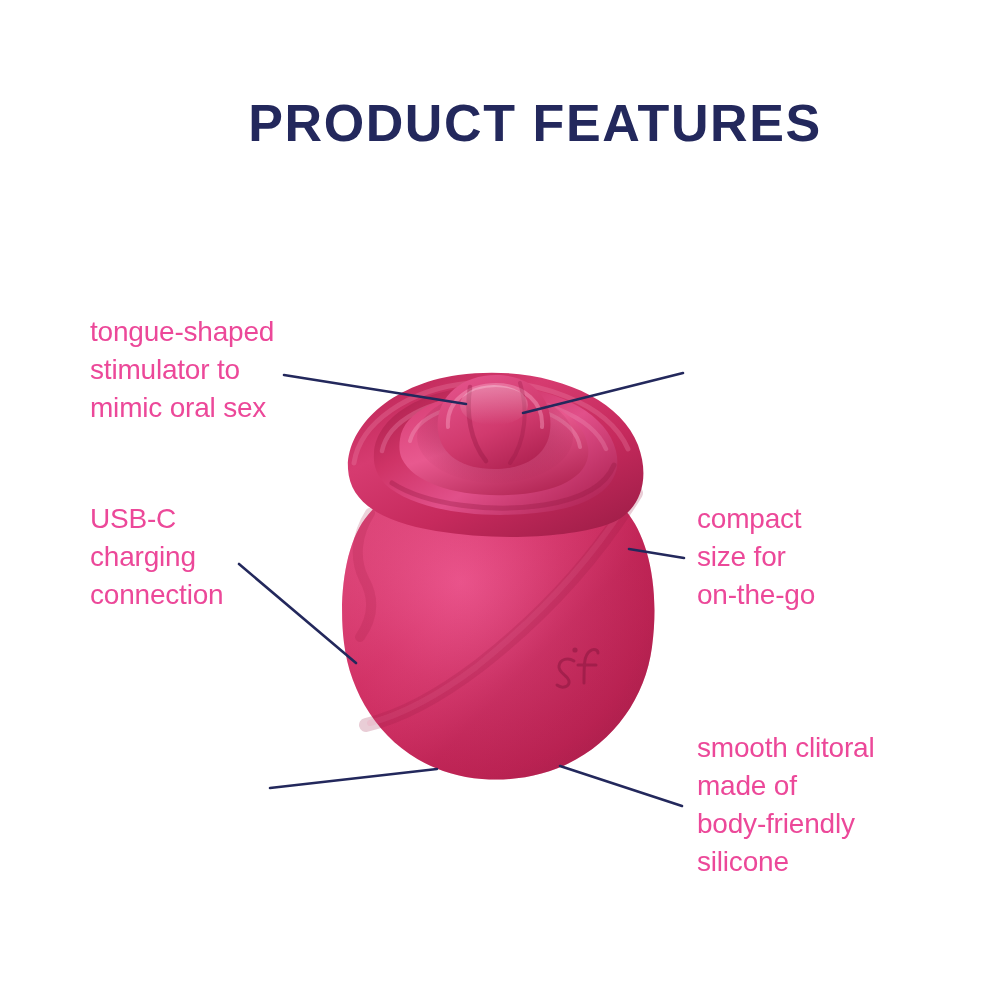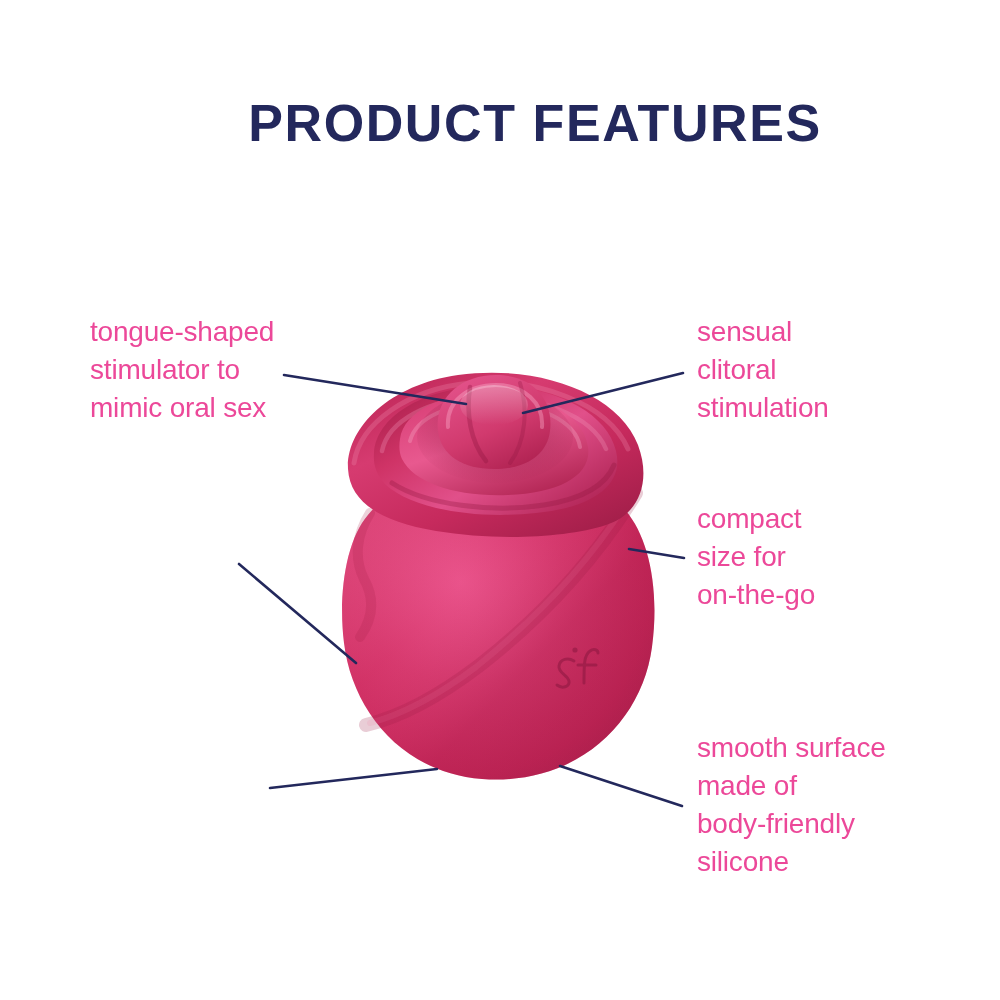--- a/index.html
+++ b/index.html
@@ -205,28 +205,28 @@
       <line x1="683" y1="373" x2="523" y2="413"></line>
       <line x1="684" y1="558" x2="629" y2="549"></line>
       <line x1="682" y1="806" x2="560" y2="766"></line>
     </g>
   </svg>
 
   <div class="callout left" id="cl-tongue">tongue-shaped
 stimulator to
 mimic oral sex</div>
 
-
-
-  <div class="callout right" id="cl-sensual">sensual
-clitoral
-stimulation</div>
+  <div class="callout left" id="cl-usbc">USB-C
+charging
+connection</div>
+
+
 
   <div class="callout right" id="cl-compact">compact
 size for
 on-the-go</div>
 
-  <div class="callout right" id="cl-smooth">smooth surface
+  <div class="callout right" id="cl-smooth">smooth clitoral
 made of
 body-friendly
 silicone</div>
 
 </div>
 
 </body></html>

